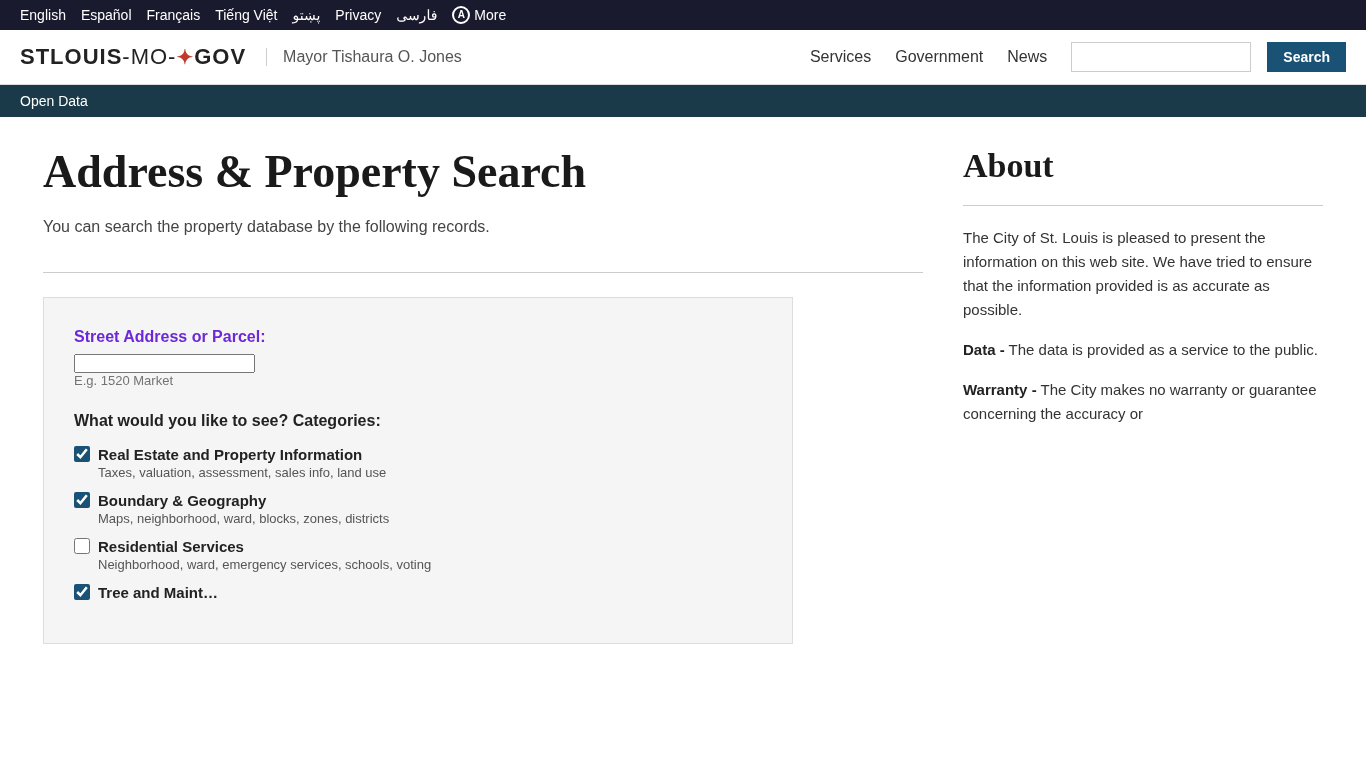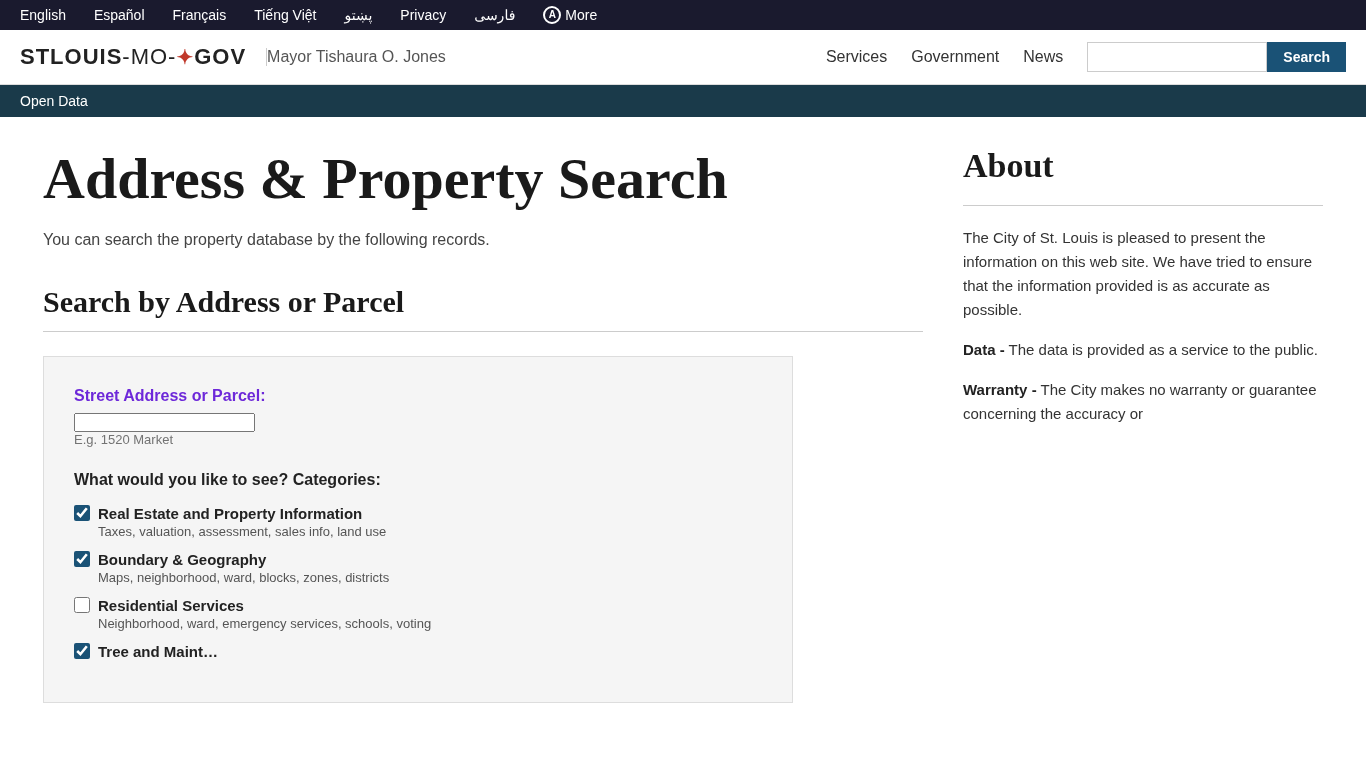--- a/index.html
+++ b/index.html
@@ -5,21 +5,21 @@
     * { box-sizing: border-box; margin: 0; padding: 0; }
     body { font-family: Arial, sans-serif; font-size: 16px; color: #333; background: #fff; }
 
     
     #lang-bar {
       background: #1a1a2e;
       color: #fff;
       padding: 6px 20px;
       display: flex;
       align-items: center;
-      gap: 28px;
+      gap: 15px;
       font-size: 14px;
     }
     #lang-bar a {
       color: #fff;
       text-decoration: none;
     }
     .lang-more {
       display: flex;
       align-items: center;
       gap: 4px;
@@ -53,35 +53,36 @@
     }
     #logo span.dash { font-weight: 400; }
     .fleur {
       color: #c0392b;
       font-size: 20px;
     }
     #mayor-name {
       color: #555;
       font-size: 16px;
       border-left: 1px solid #ccc;
+      padding-left: 16px;
     }
     #nav {
       margin-left: auto;
       display: flex;
       align-items: center;
       gap: 24px;
     }
     #nav a {
       color: #333;
       text-decoration: none;
       font-size: 16px;
     }
     #search-form {
       display: flex;
-      gap: 0;
+      gap: 16px;
     }
     #search-form input {
       border: 1px solid #ccc;
       padding: 6px 10px;
       font-size: 14px;
       width: 180px;
       outline: none;
     }
     #search-form button {
       background: #1a5276;
@@ -109,21 +110,21 @@
       padding: 30px 20px;
       gap: 40px;
     }
 
     
     #content {
       flex: 1;
     }
     #page-title {
       font-family: Georgia, serif;
-      font-size: 58px;
+      font-size: 46px;
       font-weight: bold;
       color: #1a1a1a;
       margin-bottom: 20px;
       line-height: 1.1;
     }
     #page-subtitle {
       font-size: 16px;
       color: #444;
       margin-bottom: 36px;
     }
@@ -257,21 +258,20 @@
 
 <div id="breadcrumb-bar">
   <a href="#" style="color:#fff;text-decoration:none">Open Data</a>
 </div>
 
 <div id="main">
 
   <div id="content">
     <h1 id="page-title">Address &amp; Property Search</h1>
     <p id="page-subtitle">You can search the property database by the following records.</p>
-    <h2 id="section-title">Search by Address or Parcel</h2>
     <hr class="section-divider">
 
     <div id="search-box">
       <label id="address-label" for="address-field">Street Address or Parcel:</label>
       <input type="text" id="address-field" style="">
       <p id="address-example">
         <span>E.g. 1520 Market</span>
       </p>
 
       <span id="categories-label">What would you like to see? Categories:</span>

